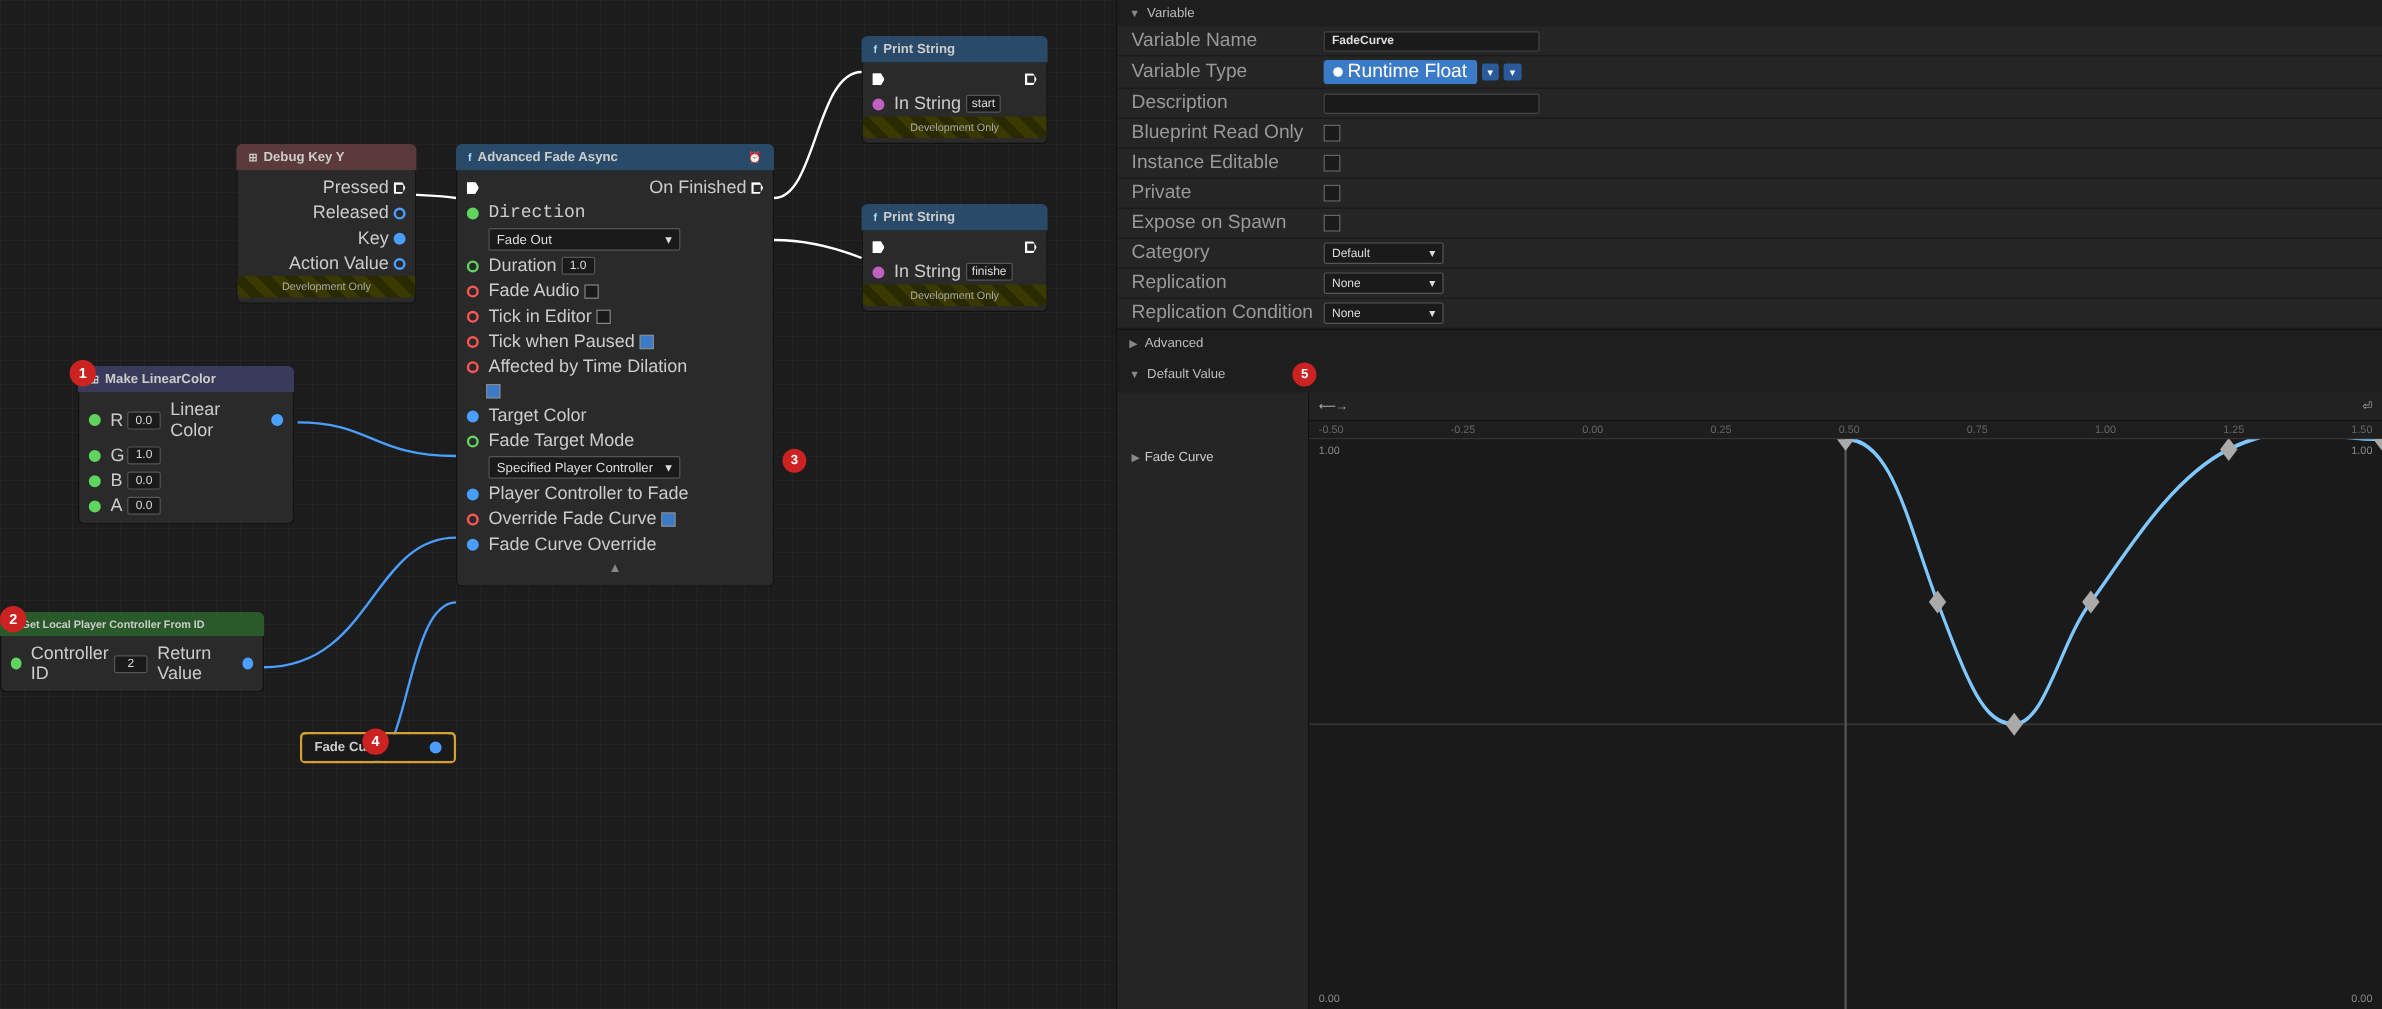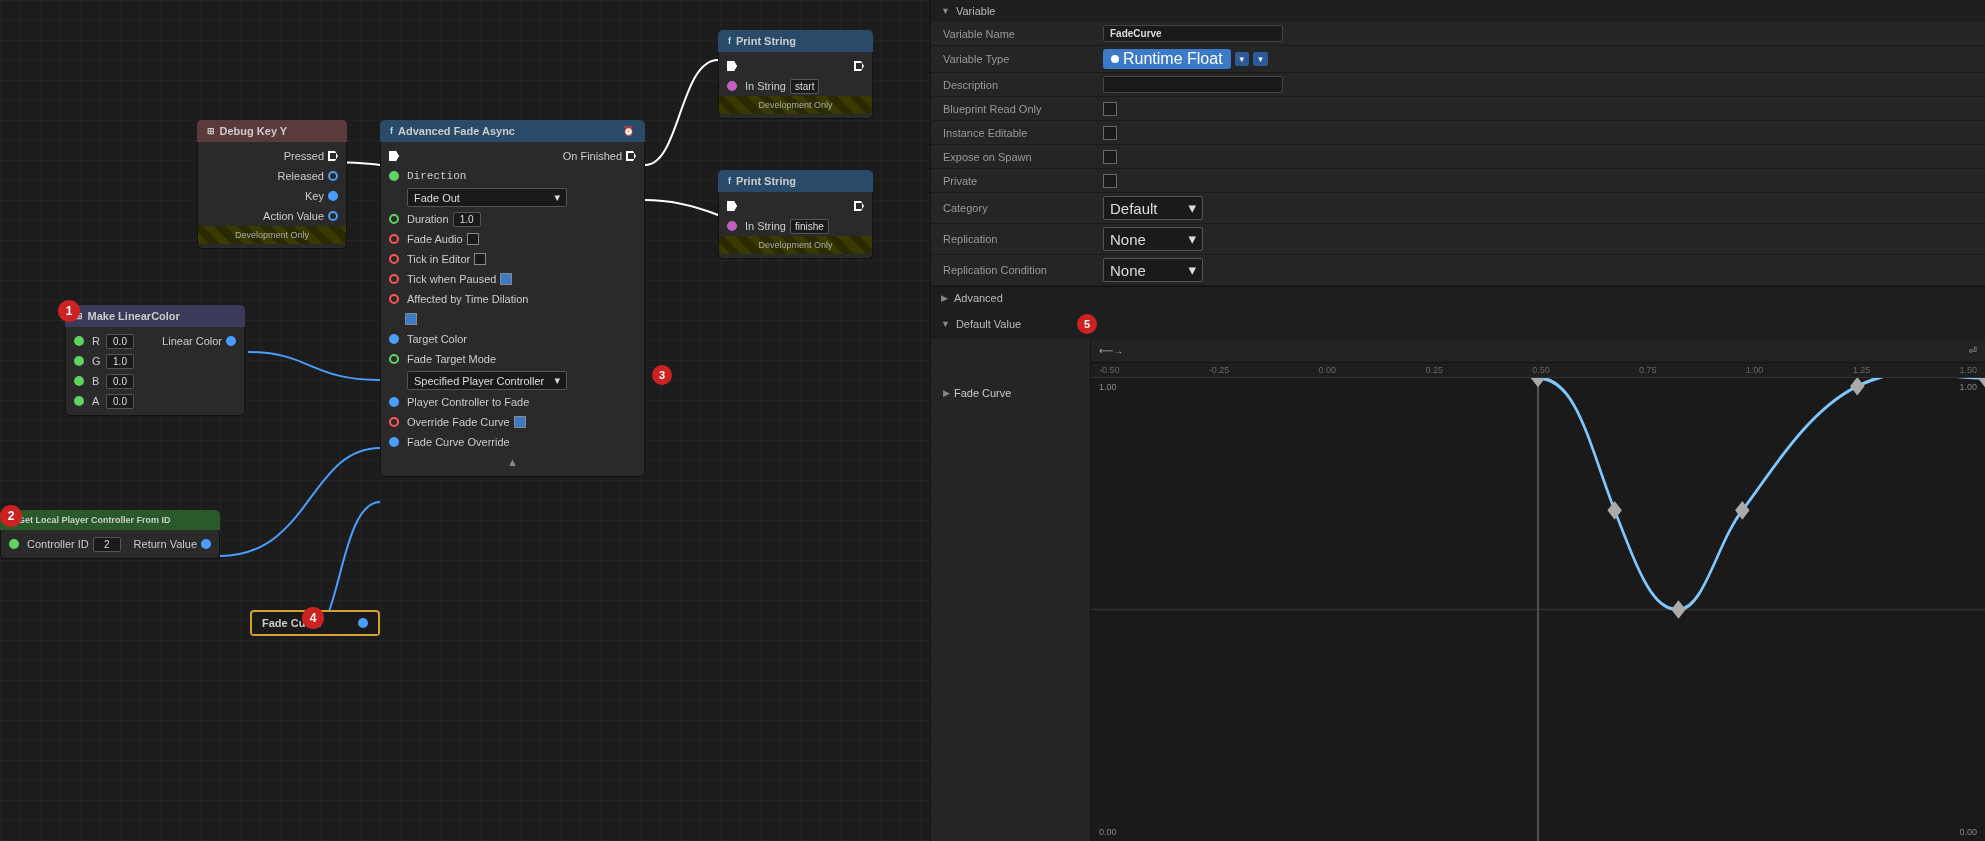--- a/index.html
+++ b/index.html
@@ -86,21 +86,21 @@
     }
 
     .pin-blue { border-color: #4a9eff; background: #4a9eff; }
     .pin-blue-empty { border-color: #4a9eff; background: transparent; }
     .pin-green { border-color: #5fd45f; background: #5fd45f; }
     .pin-green-empty { border-color: #5fd45f; background: transparent; }
     .pin-red { border-color: #ff5555; background: transparent; }
 
     .pin-label {
       color: #ccc;
-      font-size: 11px;
+      font-size: 15px;
     }
 
     .value-box {
       background: #1a1a1a;
       border: 1px solid #555;
       color: #ddd;
       padding: 1px 4px;
       font-size: 10px;
       border-radius: 2px;
       min-width: 28px;
@@ -250,21 +250,21 @@
     .property-row {
       display: flex;
       align-items: center;
       padding: 3px 12px;
       border-bottom: 1px solid #1a1a1a;
       min-height: 24px;
     }
 
     .prop-label {
       color: #999;
-      font-size: 11px;
+      font-size: 16px;
       width: 160px;
       flex-shrink: 0;
     }
 
     .prop-value {
       flex: 1;
       display: flex;
       align-items: center;
       gap: 4px;
     }
@@ -305,21 +305,21 @@
       width: 14px; height: 14px;
       border: 1px solid #666;
       background: #1a1a1a;
     }
 
     .select-prop {
       background: #1a1a1a;
       border: 1px solid #555;
       color: #ddd;
       padding: 2px 6px;
-      font-size: 15px;
+      font-size: 10px;
       border-radius: 2px;
       min-width: 100px;
       display: flex;
       align-items: center;
       justify-content: space-between;
     }
 
     
     .timeline-ruler {
       display: flex;
@@ -641,28 +641,28 @@
     </div>
 
     <div class="property-row">
       <span class="prop-label">Instance Editable</span>
       <div class="prop-value">
         <div class="checkbox-prop"></div>
       </div>
     </div>
 
     <div class="property-row">
+      <span class="prop-label">Private</span>
+      <div class="prop-value">
+        <div class="checkbox-prop"></div>
+      </div>
+    </div>
+
+    <div class="property-row">
       <span class="prop-label">Expose on Spawn</span>
-      <div class="prop-value">
-        <div class="checkbox-prop"></div>
-      </div>
-    </div>
-
-    <div class="property-row">
-      <span class="prop-label">Private</span>
       <div class="prop-value">
         <div class="checkbox-prop"></div>
       </div>
     </div>
 
     <div class="property-row">
       <span class="prop-label">Category</span>
       <div class="prop-value">
         <div class="select-prop">
           <span>Default</span>

